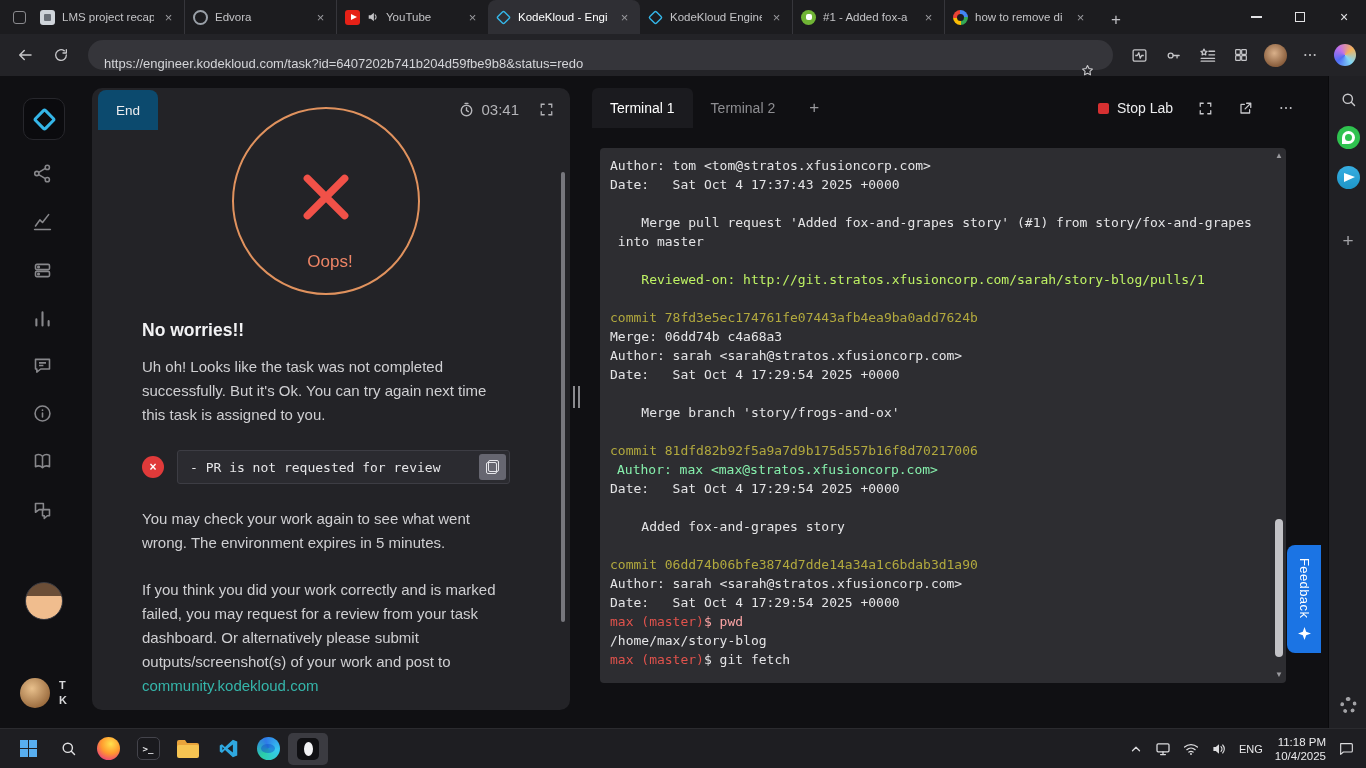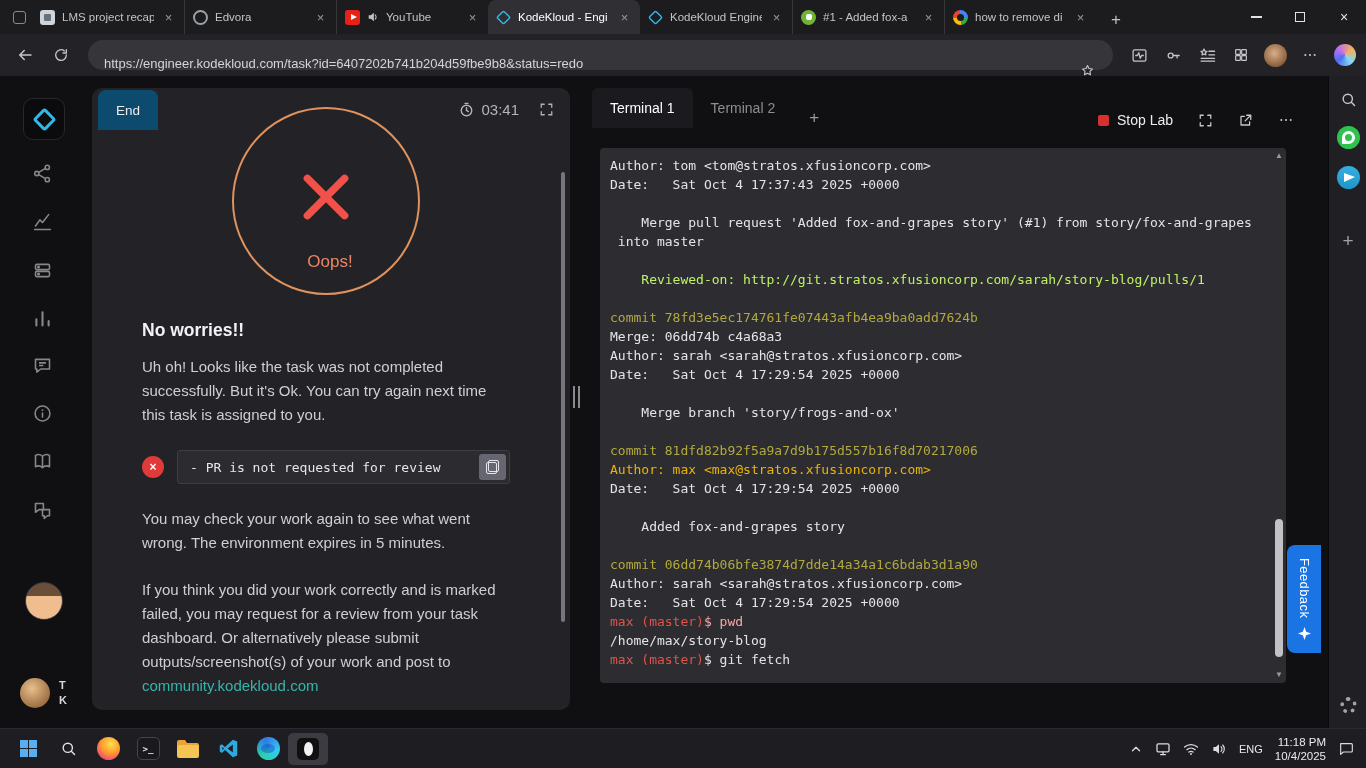--- a/index.html
+++ b/index.html
@@ -97,21 +97,21 @@
   .link{color:#35b5aa;text-decoration:none}
   .panel-scroll{position:absolute;right:5px;top:84px;width:4px;height:450px;background:#76767c;border-radius:2px;z-index:3}
 
   
   .split{position:absolute;left:572px;top:310px;width:9px;height:22px}
   .split:before,.split:after{content:"";position:absolute;top:0;width:2px;height:22px;background:#8a8a8e}
   .split:before{left:1px}.split:after{left:6px}
 
   
   .term-panel{position:absolute;left:592px;top:12px;width:718px;height:622px}
-  .term-head{display:flex;align-items:flex-end;height:40px}
+  .term-head{display:flex;align-items:center;height:40px}
   .term-tab{padding:0 18px;height:40px;display:flex;align-items:center;font-size:14px;color:#8e8e92}
   .term-tab.active{background:#1b1b1f;color:#fff;border-radius:6px 6px 0 0}
   .term-newtab{margin-left:8px;font-size:17px;color:#9a9a9e;width:26px;text-align:center}
   .term-controls{margin-left:auto;display:flex;align-items:center;gap:25px;margin-right:16px;color:#c8c8cc}
   .stoplab{display:flex;align-items:center;gap:8px;font-size:14px;color:#ececee}
   .stop-sq{width:11px;height:11px;background:#d63031;border-radius:2px;display:block}
   .term-box{position:absolute;left:8px;top:60px;width:686px;height:535px;background:#2d2d31;border-radius:4px;overflow:hidden}
   .term-out{position:absolute;left:10px;top:8px;right:16px;bottom:4px;overflow:hidden;
             font-family:"DejaVu Sans Mono",monospace;font-size:13px;color:#e4e4e6}
   .tline{height:19px;line-height:19px;white-space:pre}
@@ -439,21 +439,21 @@
             <div class="tline"><span style="color: #bef264;">    Reviewed-on: http://git.stratos.xfusioncorp.com/sarah/story-blog/pulls/1</span></div>
             <div class="tline"></div>
             <div class="tline"><span style="color: rgb(178, 169, 62);">commit 78fd3e5ec174761fe07443afb4ea9ba0add7624b</span></div>
             <div class="tline"><span style="color: rgb(228, 228, 230);">Merge: 06dd74b c4a68a3</span></div>
             <div class="tline"><span style="color: rgb(228, 228, 230);">Author: sarah &lt;sarah@stratos.xfusioncorp.com&gt;</span></div>
             <div class="tline"><span style="color: rgb(228, 228, 230);">Date:   Sat Oct 4 17:29:54 2025 +0000</span></div>
             <div class="tline"></div>
             <div class="tline"><span style="color: rgb(228, 228, 230);">    Merge branch 'story/frogs-and-ox'</span></div>
             <div class="tline"></div>
             <div class="tline"><span style="color: rgb(178, 169, 62);">commit 81dfd82b92f5a9a7d9b175d557b16f8d70217006</span></div>
-            <div class="tline"><span style="color: #eab308;">Author: max &lt;max@stratos.xfusioncorp.com&gt;</span></div>
+            <div class="tline"><span style="color: #86efac; margin-left: 7px;">Author: max &lt;max@stratos.xfusioncorp.com&gt;</span></div>
             <div class="tline"><span style="color: rgb(228, 228, 230);">Date:   Sat Oct 4 17:29:54 2025 +0000</span></div>
             <div class="tline"></div>
             <div class="tline"><span style="color: rgb(228, 228, 230);">    Added fox-and-grapes story</span></div>
             <div class="tline"></div>
             <div class="tline"><span style="color: rgb(178, 169, 62);">commit 06dd74b06bfe3874d7dde14a34a1c6bdab3d1a90</span></div>
             <div class="tline"><span style="color: rgb(228, 228, 230);">Author: sarah &lt;sarah@stratos.xfusioncorp.com&gt;</span></div>
             <div class="tline"><span style="color: rgb(228, 228, 230);">Date:   Sat Oct 4 17:29:54 2025 +0000</span></div>
             <div class="tline"><span style="color: rgb(224, 82, 76);">max </span><span style="color: rgb(224, 82, 76);">(master)</span><span style="color: #fca5a5;">$ pwd</span></div>
             <div class="tline"><span style="color: rgb(228, 228, 230);">/home/max/story-blog</span></div>
             <div class="tline"><span style="color: rgb(224, 82, 76);">max </span><span style="color: rgb(224, 82, 76);">(master)</span><span style="color: rgb(228, 228, 230);">$ git fetch</span></div>

